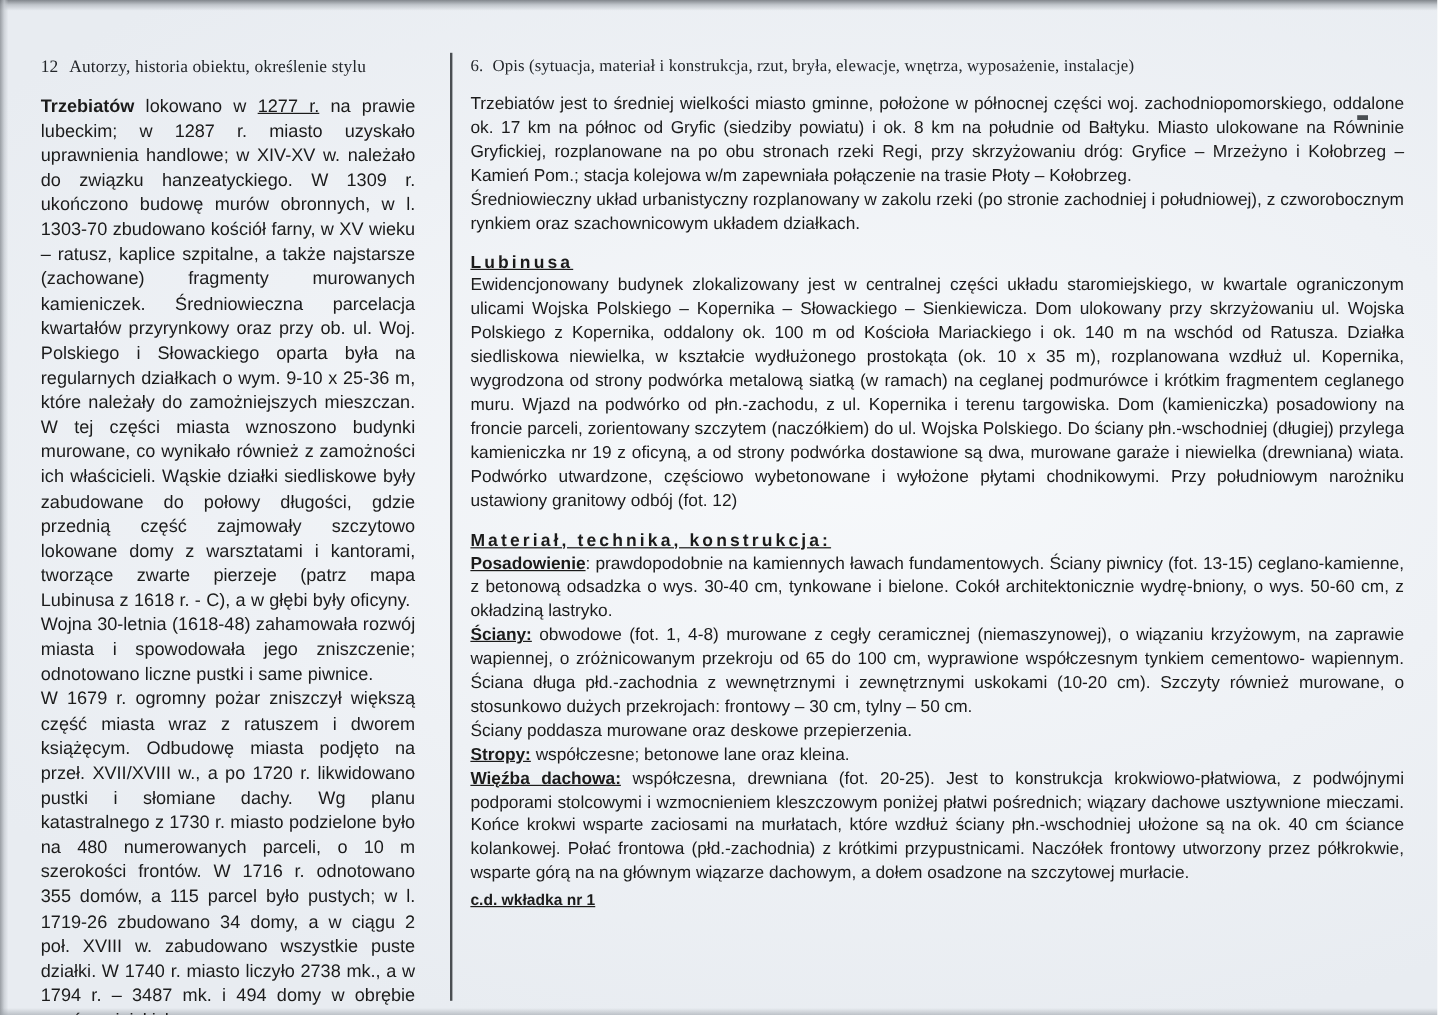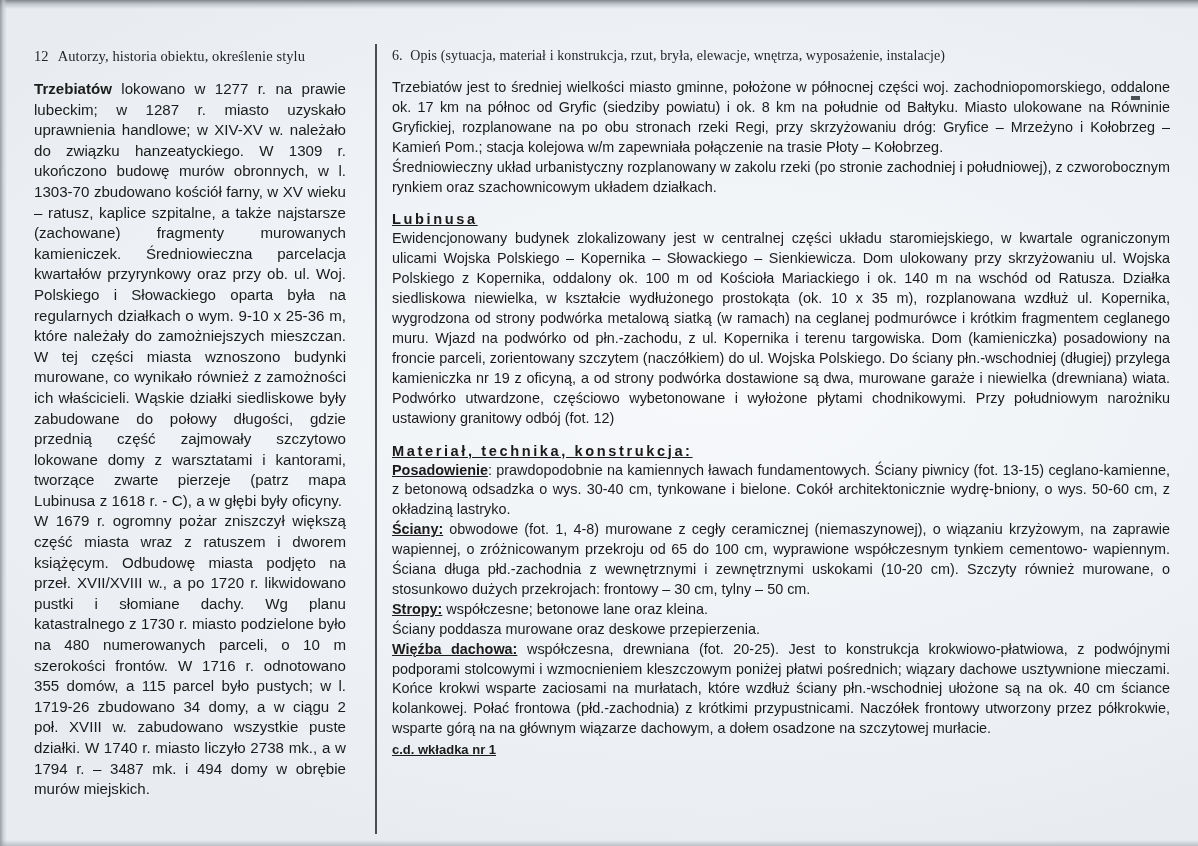--- a/index.html
+++ b/index.html
@@ -104,40 +104,41 @@
     display: inline-block;
     margin: 0;
   }
   .sect-wrap { margin: 13px 0 1px 0; }
   .sect-wrap.first { margin-top: 0; }
   .cd-line-r {
     font-weight: bold;
     text-decoration: underline;
     font-size: 13px;
   }
-  .inline-underline { }
+  .inline-underline { text-decoration: underline; }
 </style>
 </head>
 <body>
 
 <div id="page">
 
   <div id="scan-edge-top"></div>
   <div id="scan-edge-left"></div>
   <div id="scan-edge-bottom"></div>
   <div id="scan-speck"></div>
 
   <div id="col-left">
 
     <div class="page-header">
       <span class="num">12</span><span>Autorzy, historia obiektu, określenie stylu</span>
     </div>
 
     <p class="ltext"><b>Trzebiatów</b><span> lokowano w </span><span class="inline-underline">1277 r.</span><span> na prawie lubeckim; w 1287 r. miasto uzyskało uprawnienia handlowe; w XIV-XV w. należało do związku hanzeatyckiego. W 1309 r. ukończono budowę murów obronnych, w l. 1303-70 zbudowano kościół farny, w XV wieku – ratusz, kaplice szpitalne, a także najstarsze (zachowane) fragmenty murowanych kamieniczek. Średniowieczna parcelacja kwartałów przyrynkowy oraz przy ob. ul. Woj. Polskiego i Słowackiego oparta była na regularnych działkach o wym. 9-10 x 25-36 m, które należały do zamożniejszych mieszczan. W tej części miasta wznoszono budynki murowane, co wynikało również z zamożności ich właścicieli. Wąskie działki siedliskowe były zabudowane do połowy długości, gdzie przednią część zajmowały szczytowo lokowane domy z warsztatami i kantorami, tworzące zwarte pierzeje (patrz mapa Lubinusa z 1618 r. - C), a w głębi były oficyny.</span></p>
 
+    <p class="ltext last-line-left">Wojna 30-letnia (1618-48) zahamowała rozwój miasta i spowodowała jego zniszczenie; odnotowano liczne pustki i same piwnice.</p>
 
     <p class="ltext last-line-left">W 1679 r. ogromny pożar zniszczył większą część miasta wraz z ratuszem i dworem książęcym. Odbudowę miasta podjęto na przeł. XVII/XVIII w., a po 1720 r. likwidowano pustki i słomiane dachy. Wg planu katastralnego z 1730 r. miasto podzielone było na 480 numerowanych parceli, o 10 m szerokości frontów. W 1716 r. odnotowano 355 domów, a 115 parcel było pustych; w l. 1719-26 zbudowano 34 domy, a w ciągu 2 poł. XVIII w. zabudowano wszystkie puste działki. W 1740 r. miasto liczyło 2738 mk., a w 1794 r. – 3487 mk. i 494 domy w obrębie murów miejskich.</p>
 
   </div>
 
   <div id="divider"></div>
 
   <div id="col-right">
 
     <div class="page-header right-header">
@@ -155,22 +156,22 @@
 
     <div class="sect-wrap">
       <span class="sect-head">Materiał, technika, konstrukcja:</span>
     </div>
 
     <p class="rtext last-line-left"><span class="runin">Posadowienie</span><span>:</span><span> prawdopodobnie na kamiennych ławach fundamentowych. Ściany piwnicy (fot. 13-15) ceglano-kamienne, z betonową odsadzka o wys. 30-40 cm, tynkowane i bielone. Cokół architektonicznie wydrę-bniony, o wys. 50-60 cm, z okładziną lastryko.</span></p>
 
     <p class="rtext last-line-left"><span class="runin">Ściany:</span><span> obwodowe (fot. 1, 4-8) murowane z cegły ceramicznej (niemaszynowej), o wiązaniu krzyżowym, na zaprawie wapiennej, o zróżnicowanym przekroju od 65 do 100 cm, wyprawione współczesnym tynkiem cementowo- wapiennym. Ściana długa płd.-zachodnia z wewnętrznymi i zewnętrznymi uskokami (10-20 cm). Szczyty również murowane, o stosunkowo dużych przekrojach: frontowy – 30 cm, tylny – 50 cm.</span></p>
 
 
+    <p class="rtext last-line-left">Ściany poddasza murowane oraz deskowe przepierzenia.</p>
+
     <p class="rtext last-line-left"><span class="runin">Stropy:</span><span> współczesne; betonowe lane oraz kleina.</span></p>
-
-    <p class="rtext last-line-left">Ściany poddasza murowane oraz deskowe przepierzenia.</p>
 
     <p class="rtext last-line-left"><span class="runin">Więźba dachowa:</span><span> współczesna, drewniana (fot. 20-25). Jest to konstrukcja krokwiowo-płatwiowa, z podwójnymi podporami stolcowymi i wzmocnieniem kleszczowym poniżej płatwi pośrednich; wiązary dachowe usztywnione mieczami. Końce krokwi wsparte zaciosami na murłatach, które wzdłuż ściany płn.-wschodniej ułożone są na ok. 40 cm ściance kolankowej. Połać frontowa (płd.-zachodnia) z krótkimi przypustnicami. Naczółek frontowy utworzony przez półkrokwie, wsparte górą na na głównym wiązarze dachowym, a dołem osadzone na szczytowej murłacie.</span></p>
 
     <p class="rtext last-line-left" style="margin-top:1px;"><span class="cd-line-r">c.d. wkładka nr 1</span></p>
   </div>
 
 </div>
 
 </body></html>

